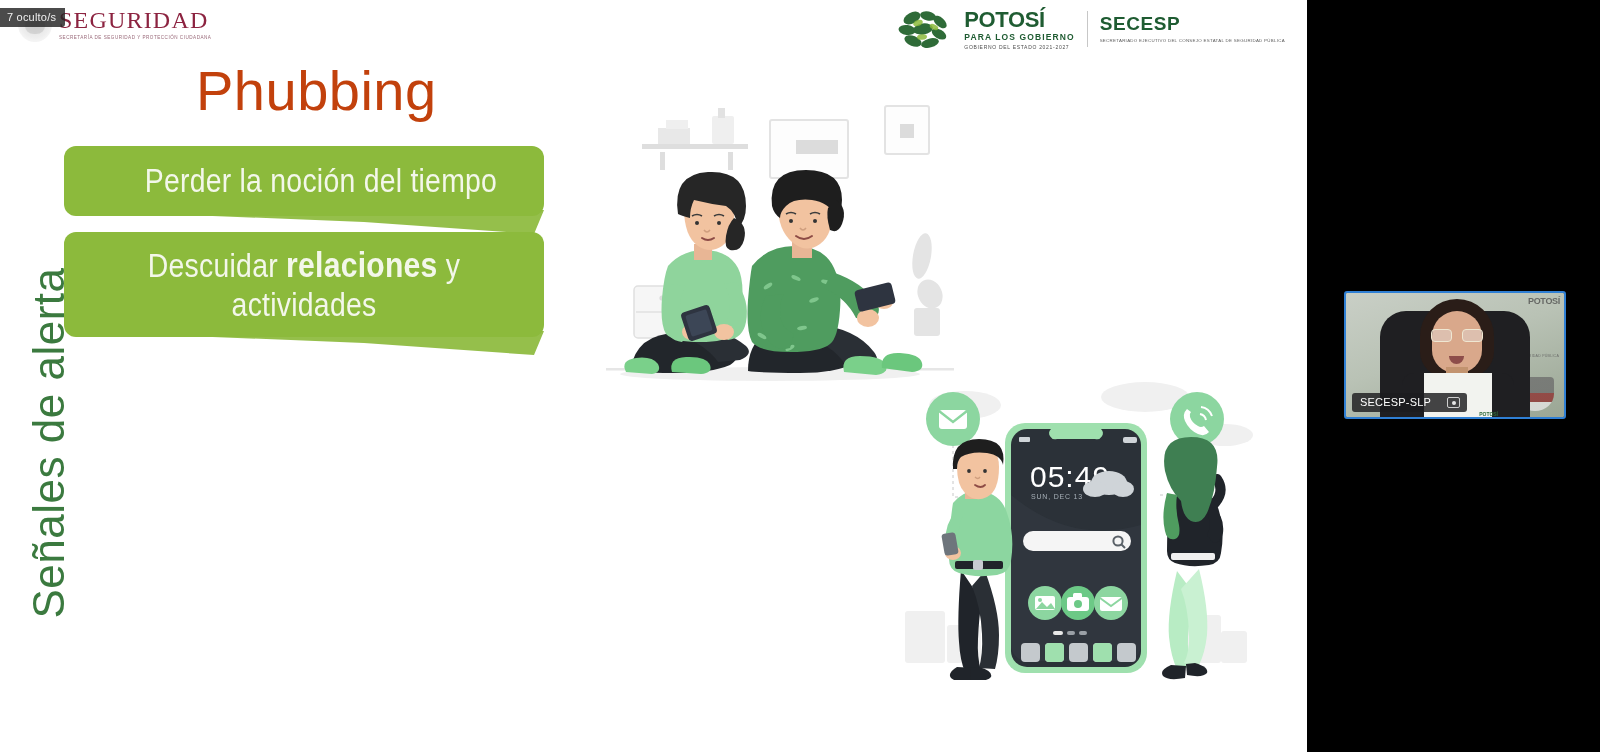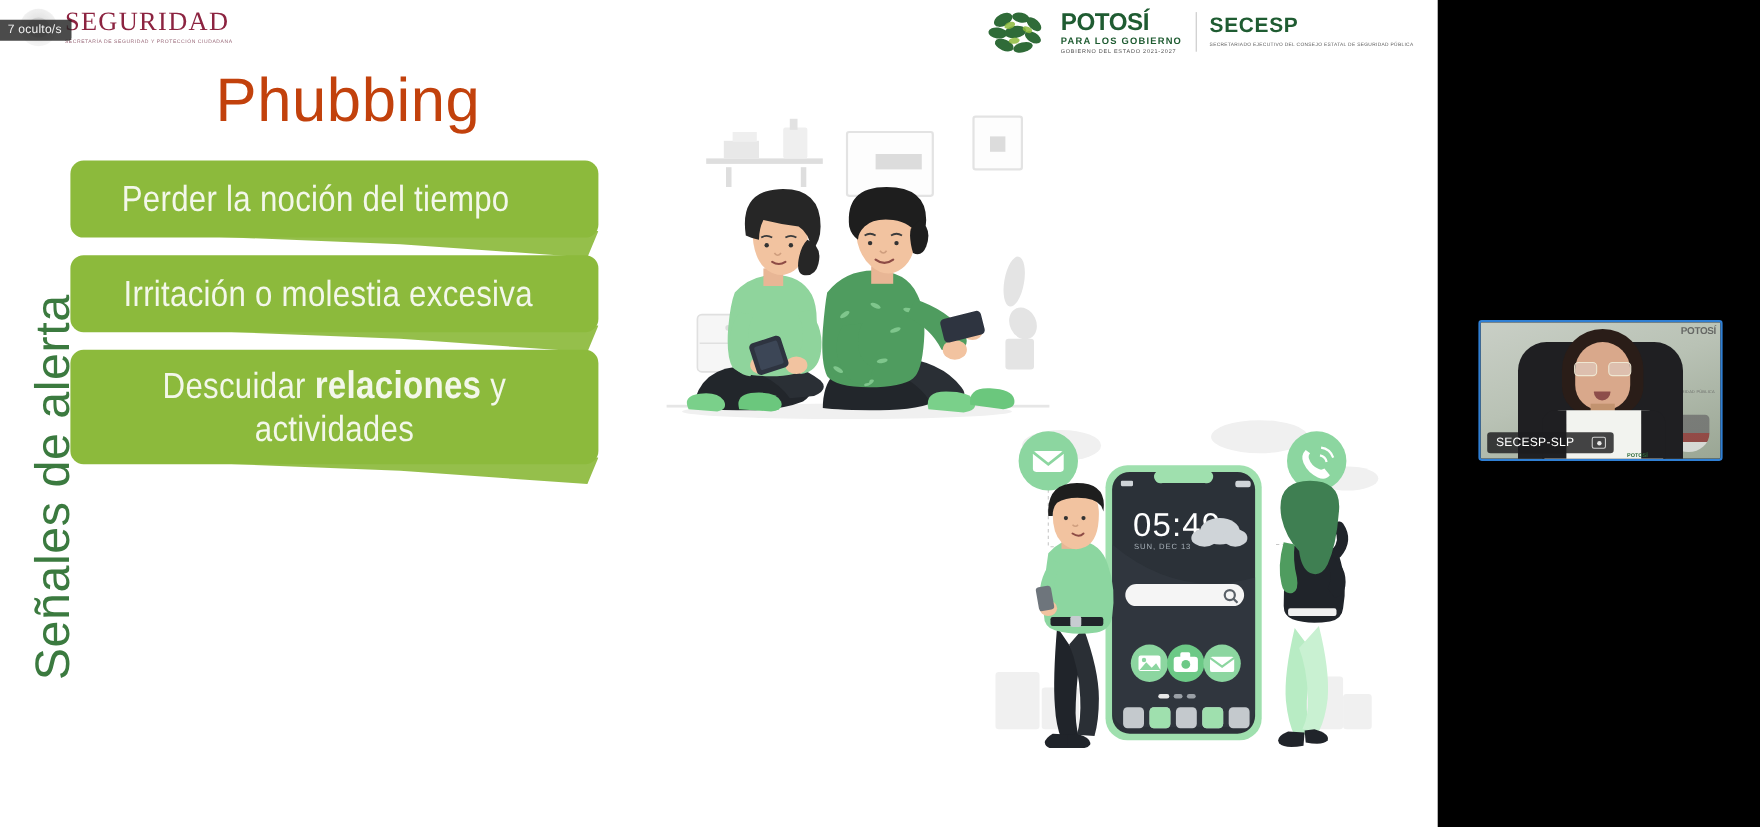--- a/index.html
+++ b/index.html
@@ -14,21 +14,21 @@
   
   .slide {
     position: absolute; left: 0; top: 0;
     width: 1307px; height: 752px;
     background: #ffffff;
     overflow: hidden;
   }
 
   
   .hidden-badge {
-    position: absolute; left: 0; top: 18px;
+    position: absolute; left: 0; top: 8px;
     background: rgba(35,35,35,.82);
     color: #f0f0f0;
     font-size: 11px;
     padding: 3px 9px 4px 7px;
     letter-spacing: .2px;
     z-index: 40;
     border-bottom-right-radius: 3px;
   }
 
   
@@ -106,21 +106,21 @@
 
   
   .banner-list { position: absolute; left: 64px; top: 146px; width: 480px; }
   .banner-wrap { position: relative; margin-bottom: 16px; }
   .banner {
     position: relative;
     background: #8cba3c;
     border-radius: 12px;
     padding: 12px 18px;
     min-height: 70px;
-    display: flex; align-items: center; justify-content: flex-start;
+    display: flex; align-items: center; justify-content: flex-end;
     text-align: center;
     z-index: 2;
   }
   .banner-text {
     color: #f3f7ea;
     font-family: "Liberation Sans Narrow", "Liberation Sans", sans-serif;
     font-size: 33px;
     font-weight: 400;
     line-height: 1.18;
     letter-spacing: .3px;
@@ -295,30 +295,20 @@
           <svg viewBox="0 0 480 30" preserveAspectRatio="none">
             <path d="M0,2 L480,2 L470,26 L300,14 Z" fill="#8cba3c" opacity=".92"></path>
           </svg>
         </div>
         <div class="banner">
           <span class="banner-text">Perder la noción del tiempo</span>
         </div>
       </div>
 
 
-      <div class="banner-wrap">
-        <div class="banner-tail">
-          <svg viewBox="0 0 480 30" preserveAspectRatio="none">
-            <path d="M0,2 L480,2 L470,26 L300,14 Z" fill="#8cba3c" opacity=".92"></path>
-          </svg>
-        </div>
-        <div class="banner">
-          <span class="banner-text">Irritación o molestia excesiva</span>
-        </div>
-      </div>
 
       <div class="banner-wrap">
         <div class="banner-tail">
           <svg viewBox="0 0 480 30" preserveAspectRatio="none">
             <path d="M0,2 L480,2 L470,26 L300,14 Z" fill="#8cba3c" opacity=".92"></path>
           </svg>
         </div>
         <div class="banner">
           <span class="banner-text">Descuidar <span class="em">relaciones</span> y actividades</span>
         </div>

